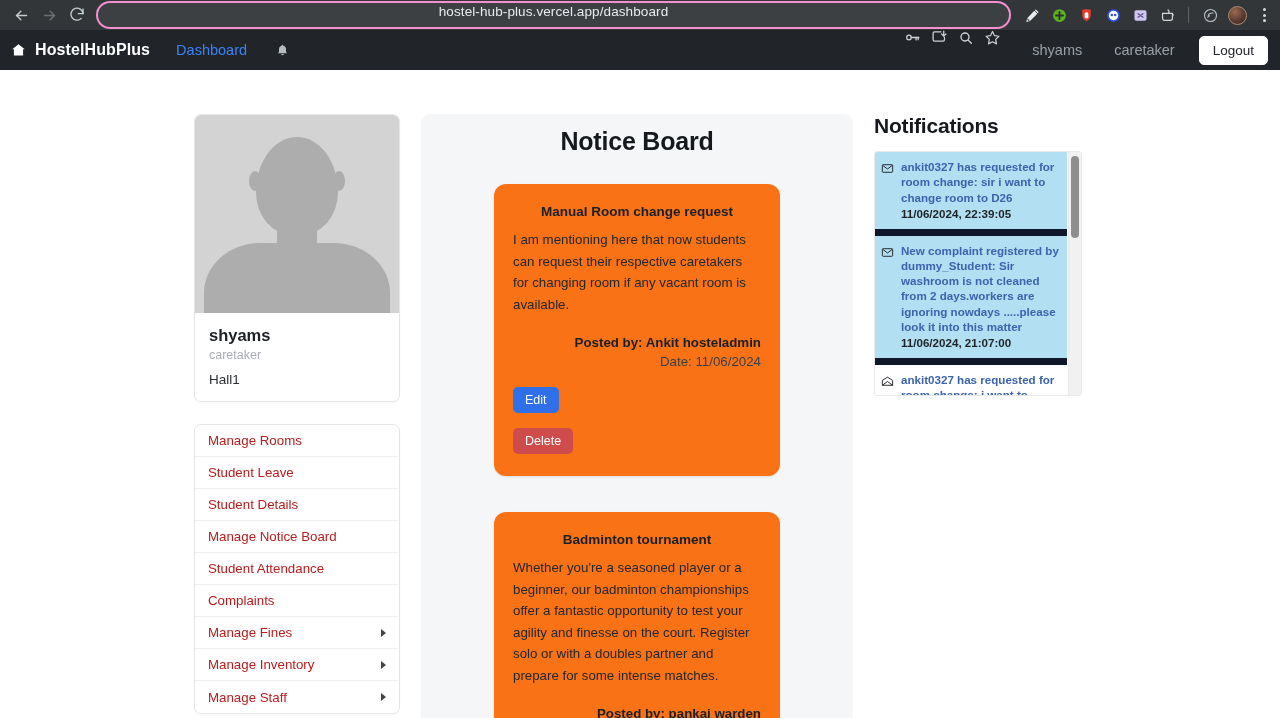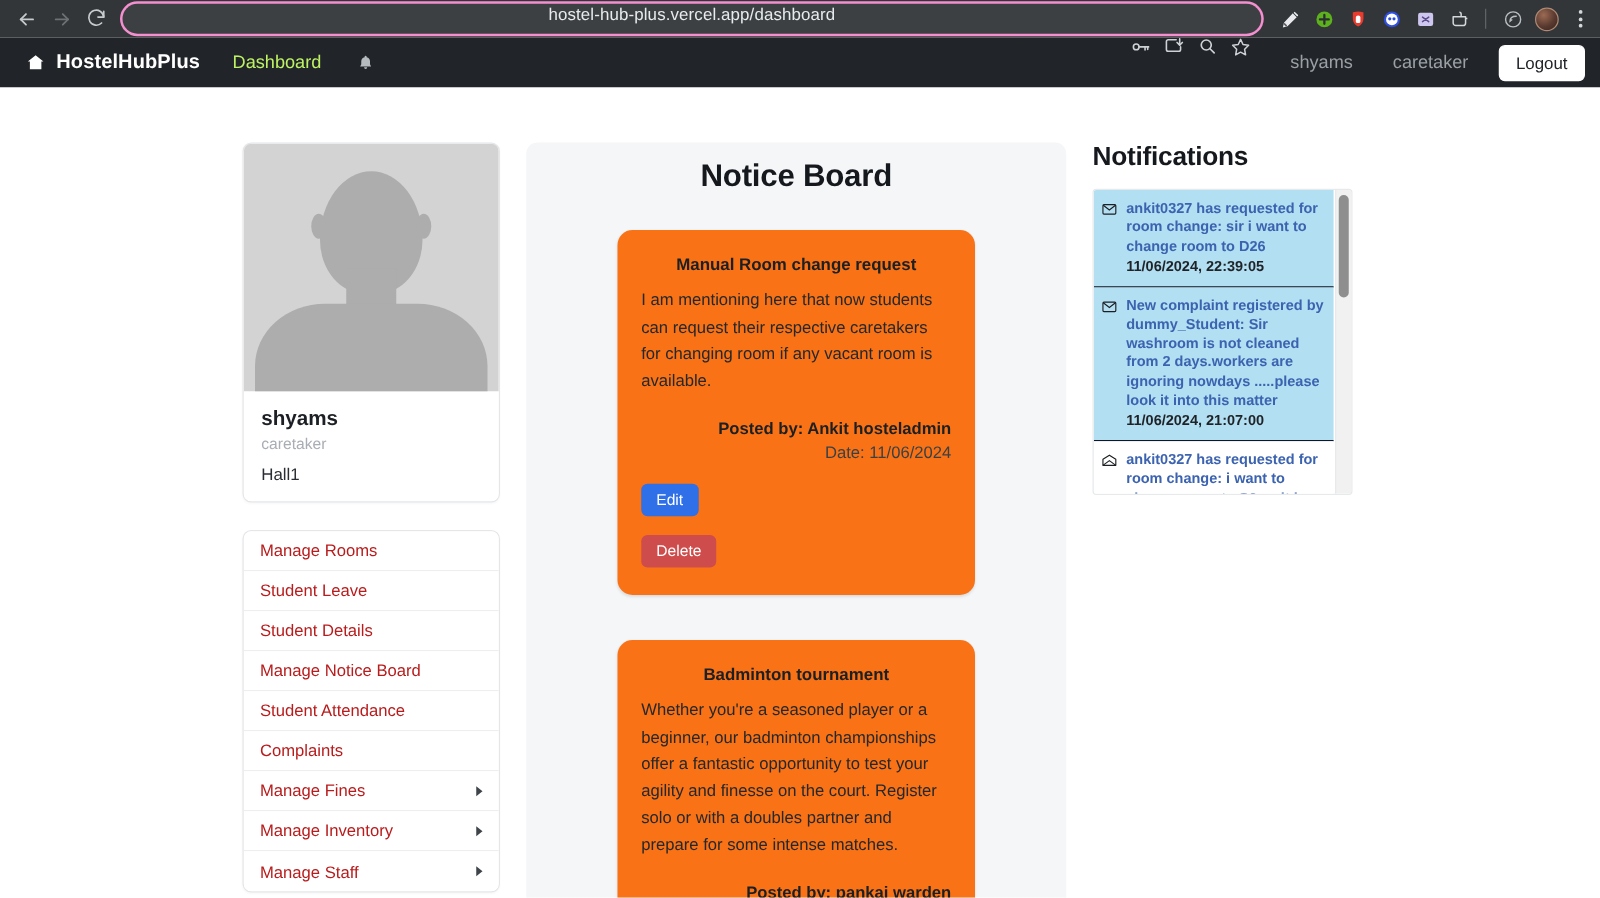--- a/index.html
+++ b/index.html
@@ -68,30 +68,30 @@
     border: 1px solid #b08a74;
   }
   .kebab { width: 16px; display:flex; flex-direction: column; align-items: center; gap: 2.5px; }
   .kebab i { width: 3px; height: 3px; border-radius: 50%; background: #d5d8db; display:block; }
 
   
   .app-header {
     height: 40px; width: 100%;
     background: #212529;
     display: flex; align-items: center;
-    padding: 0 12px 0 20px;
+    padding: 0 12px 0 10px;
   }
   .brand { display: flex; align-items: center; gap: 8px; }
   .brand-icon { color: #ffffff; display: flex; align-items: center; }
   .brand-name {
     color: #ffffff; font-size: 16px; font-weight: 700;
     letter-spacing: 0.1px;
   }
   .nav-link {
-    color: #bef264; font-size: 14.5px;
+    color: #3b82f6; font-size: 14.5px;
     margin-left: 26px;
   }
   .bell-wrap { margin-left: 28px; display: flex; align-items: center; color: #b6bbc0; }
   .header-right { margin-left: auto; display: flex; align-items: center; gap: 0; }
   .header-user { color: #9aa0a6; font-size: 14.5px; margin-right: 32px; }
   .header-role { color: #9aa0a6; font-size: 14.5px; margin-right: 24px; }
   .logout-btn {
     background: #ffffff; color: #212529;
     border: 1px solid #ffffff; border-radius: 5px;
     font-size: 13.5px; padding: 6px 13px;
@@ -237,21 +237,21 @@
     overflow: hidden;
     background: #fff;
   }
   .notif-scrollport {
     position: absolute; inset: 0 14px 0 0;
     overflow: hidden;
   }
   .notif-item {
     display: flex; gap: 7px;
     padding: 7px 6px 7px 6px;
-    border-bottom: 1px solid #0f172a;
+    border-bottom: 7px solid #0f172a;
     cursor: pointer;
   }
   .notif-item.unread { background: #b2dff2; }
   .notif-item.read { background: #ffffff; }
   .notif-ico { flex: 0 0 auto; color: #1c1f23; padding-top: 2px; }
   .notif-text { min-width: 0; }
   .notif-msg {
     font-size: 11.6px; font-weight: 700; color: #3c63b0;
     line-height: 1.32;
   }

